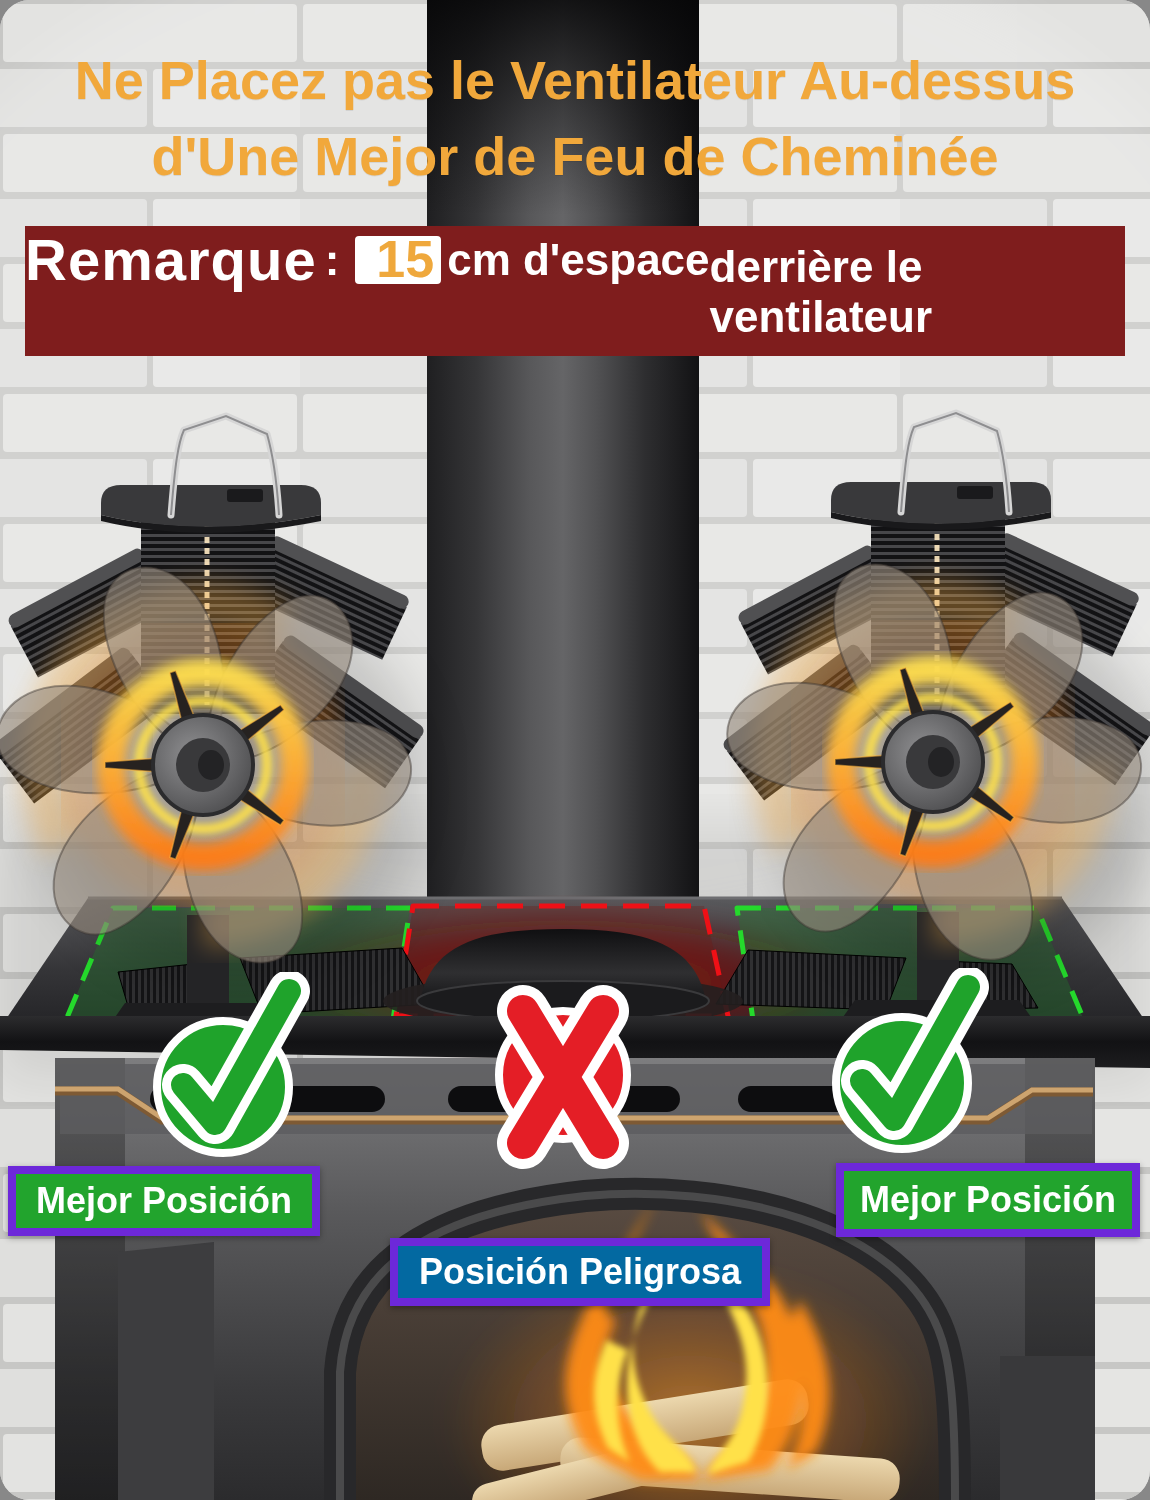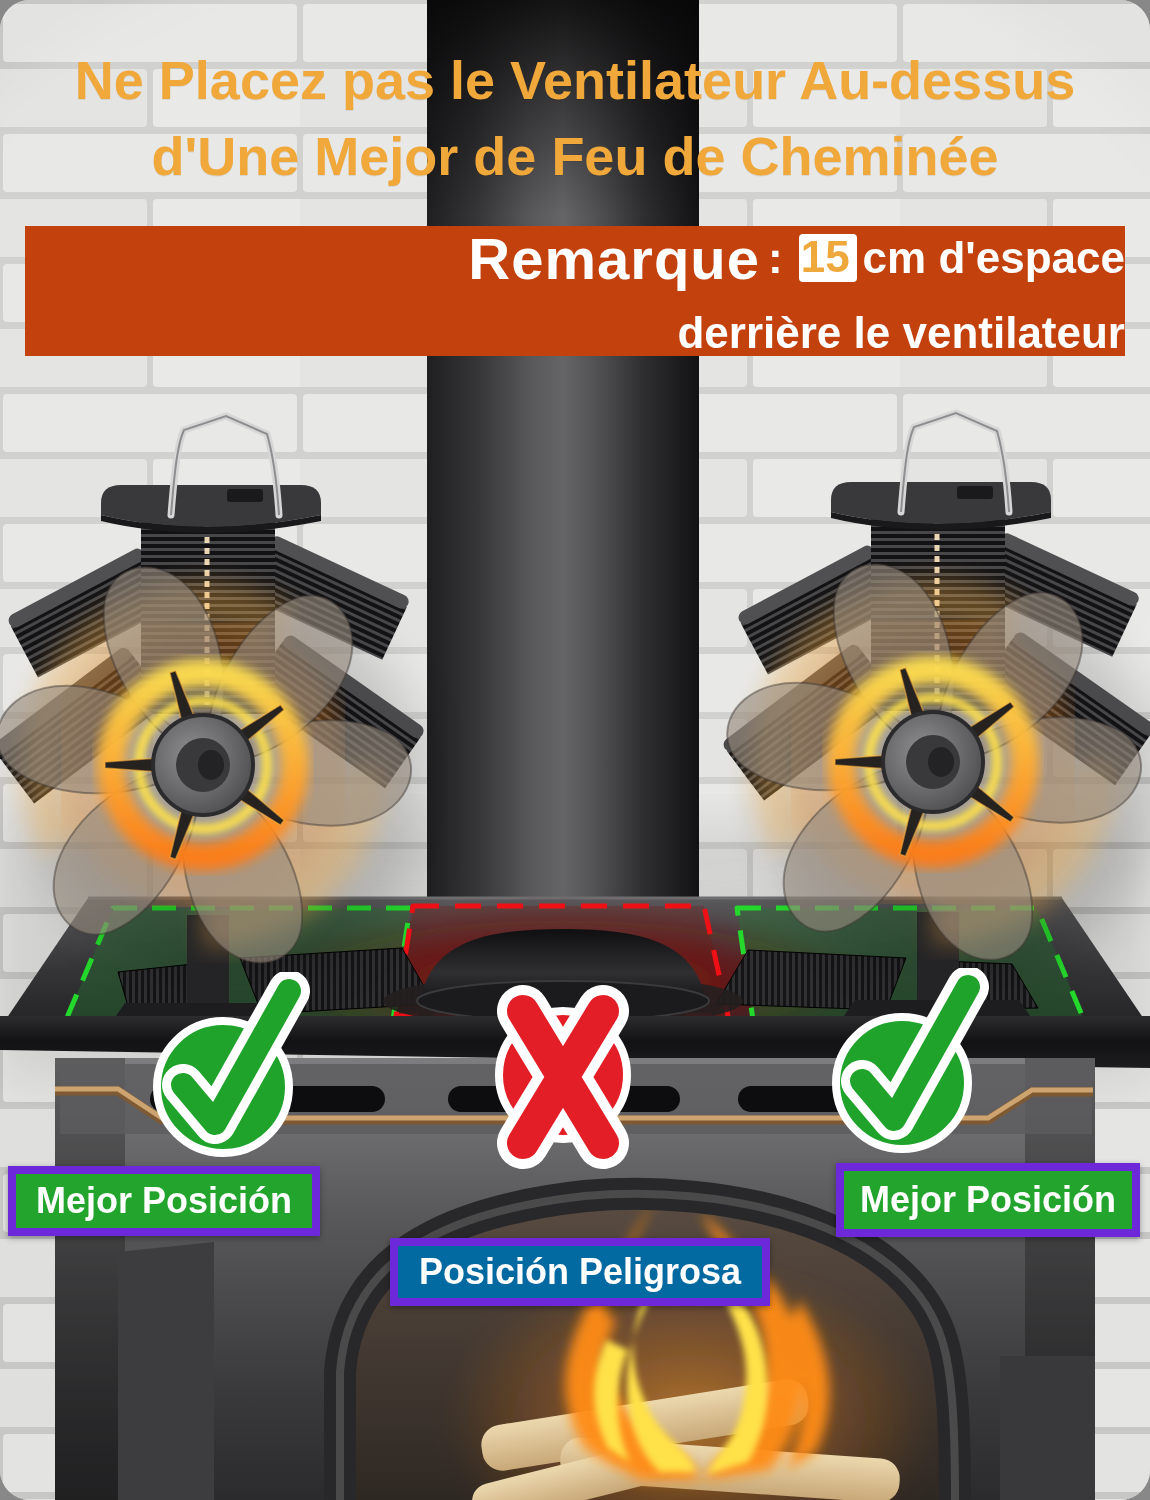--- a/index.html
+++ b/index.html
@@ -5,28 +5,28 @@
   html,body{margin:0;padding:0;}
   body{font-family:"Liberation Sans","DejaVu Sans",sans-serif;background:#888;}
   .stage{position:relative;width:1150px;height:1500px;overflow:hidden;background:#d6d6d4;border-radius:30px;}
   .stage svg.scene{position:absolute;left:0;top:0;z-index:1;}
   
   .headline{position:absolute;left:0;top:42px;width:1150px;z-index:10;text-align:center;
     color:#F1A83B;font-weight:bold;line-height:76px;font-size:54px;letter-spacing:0;
     text-shadow:0 1px 0 rgba(0,0,0,.08);}
   
   .banner{position:absolute;left:25px;top:226px;width:1100px;height:130px;z-index:10;
-    background:#c2410c;display:flex;flex-direction:column;align-items:flex-end;justify-content:center;
+    background:#7f1d1d;display:flex;flex-direction:row;align-items:flex-start;justify-content:center;
     color:#fff;font-weight:bold;}
   .banner .l1{display:flex;align-items:center;white-space:nowrap;}
   .banner .lead{font-size:58px;letter-spacing:1px;}
   .banner .colon{font-size:44px;margin:0 10px 0 8px;}
   .banner .t{font-size:44px;}
-  .banner .badge{display:inline-block;background:#fff;color:#EFA83C;font-size:44px;
-    padding:1px 7px 3px 2px;border-radius:4px;margin:0 6px;line-height:44px;}
+  .banner .badge{display:inline-block;background:#fff;color:#EFA83C;font-size:52px;
+    padding:1px 7px 3px 21px;border-radius:4px;margin:0 6px;line-height:44px;}
   .banner .l2{font-size:44px;margin-top:16px;}
   
   .mark{position:absolute;z-index:12;}
   
   .zlabel{position:absolute;z-index:13;display:flex;align-items:center;justify-content:center;
     color:#fff;font-weight:bold;font-size:36px;border:8px solid #6d28d9;box-shadow:0 2px 6px rgba(0,0,0,.35);}
   .zlabel.good{background:#22A42D;}
   .zlabel.danger{background:#0369a1;}
   #label-good-left{left:8px;top:1166px;width:296px;height:54px;}
   #label-good-right{left:836px;top:1163px;width:288px;height:58px;}

